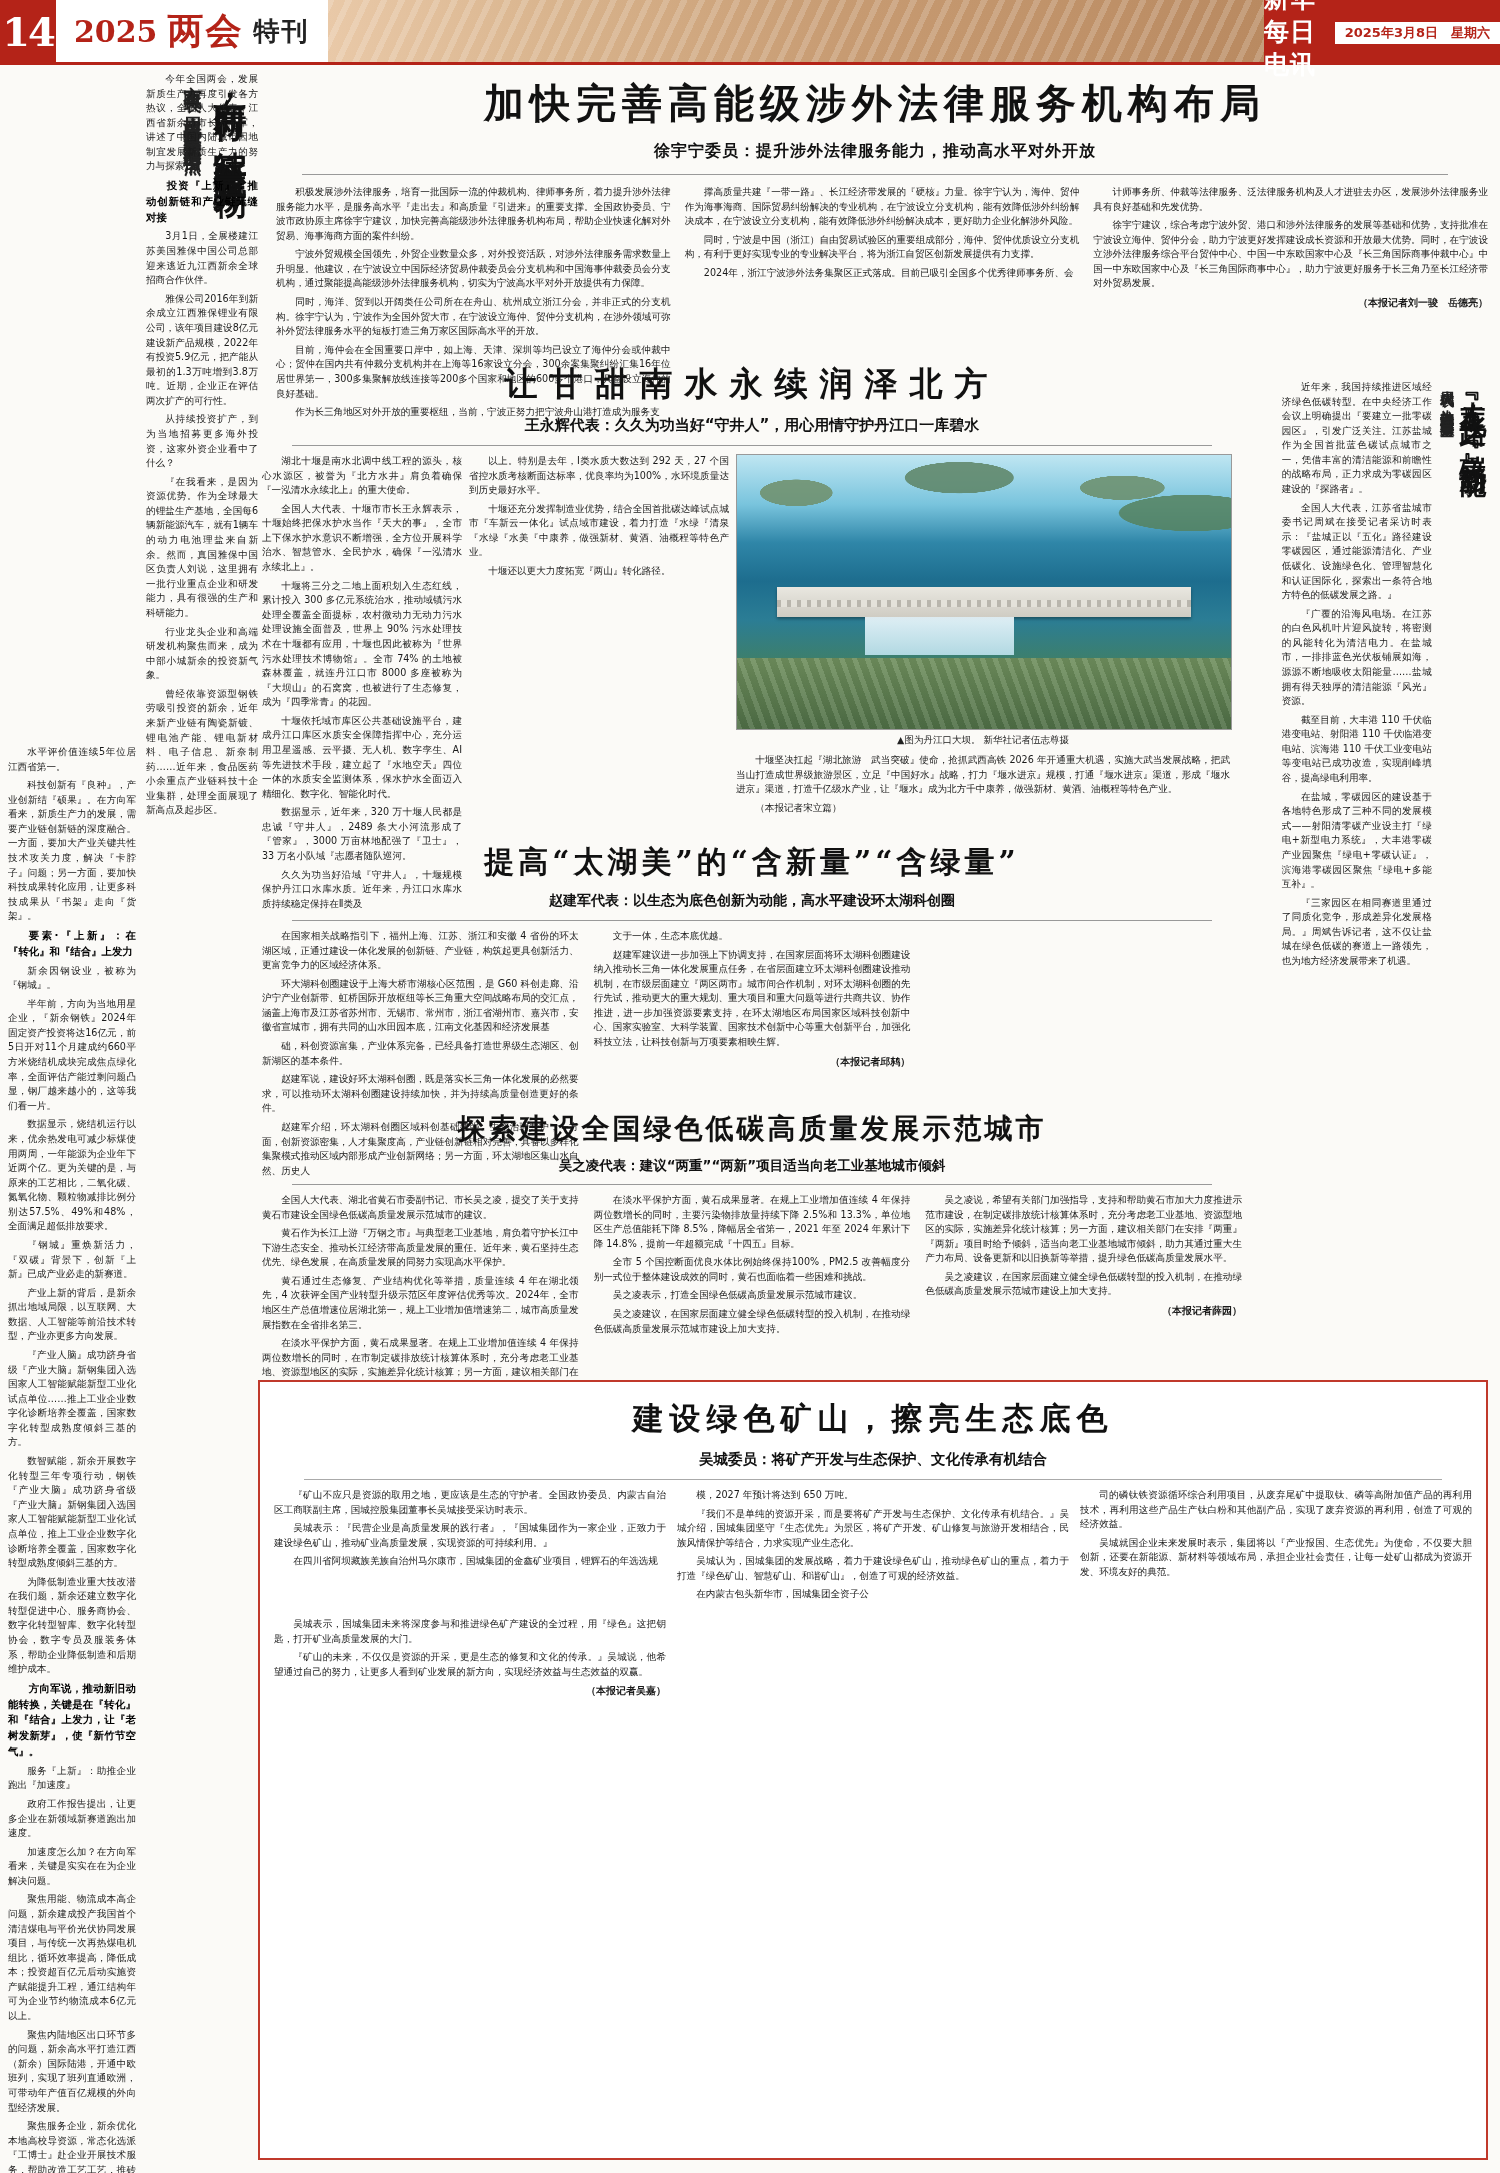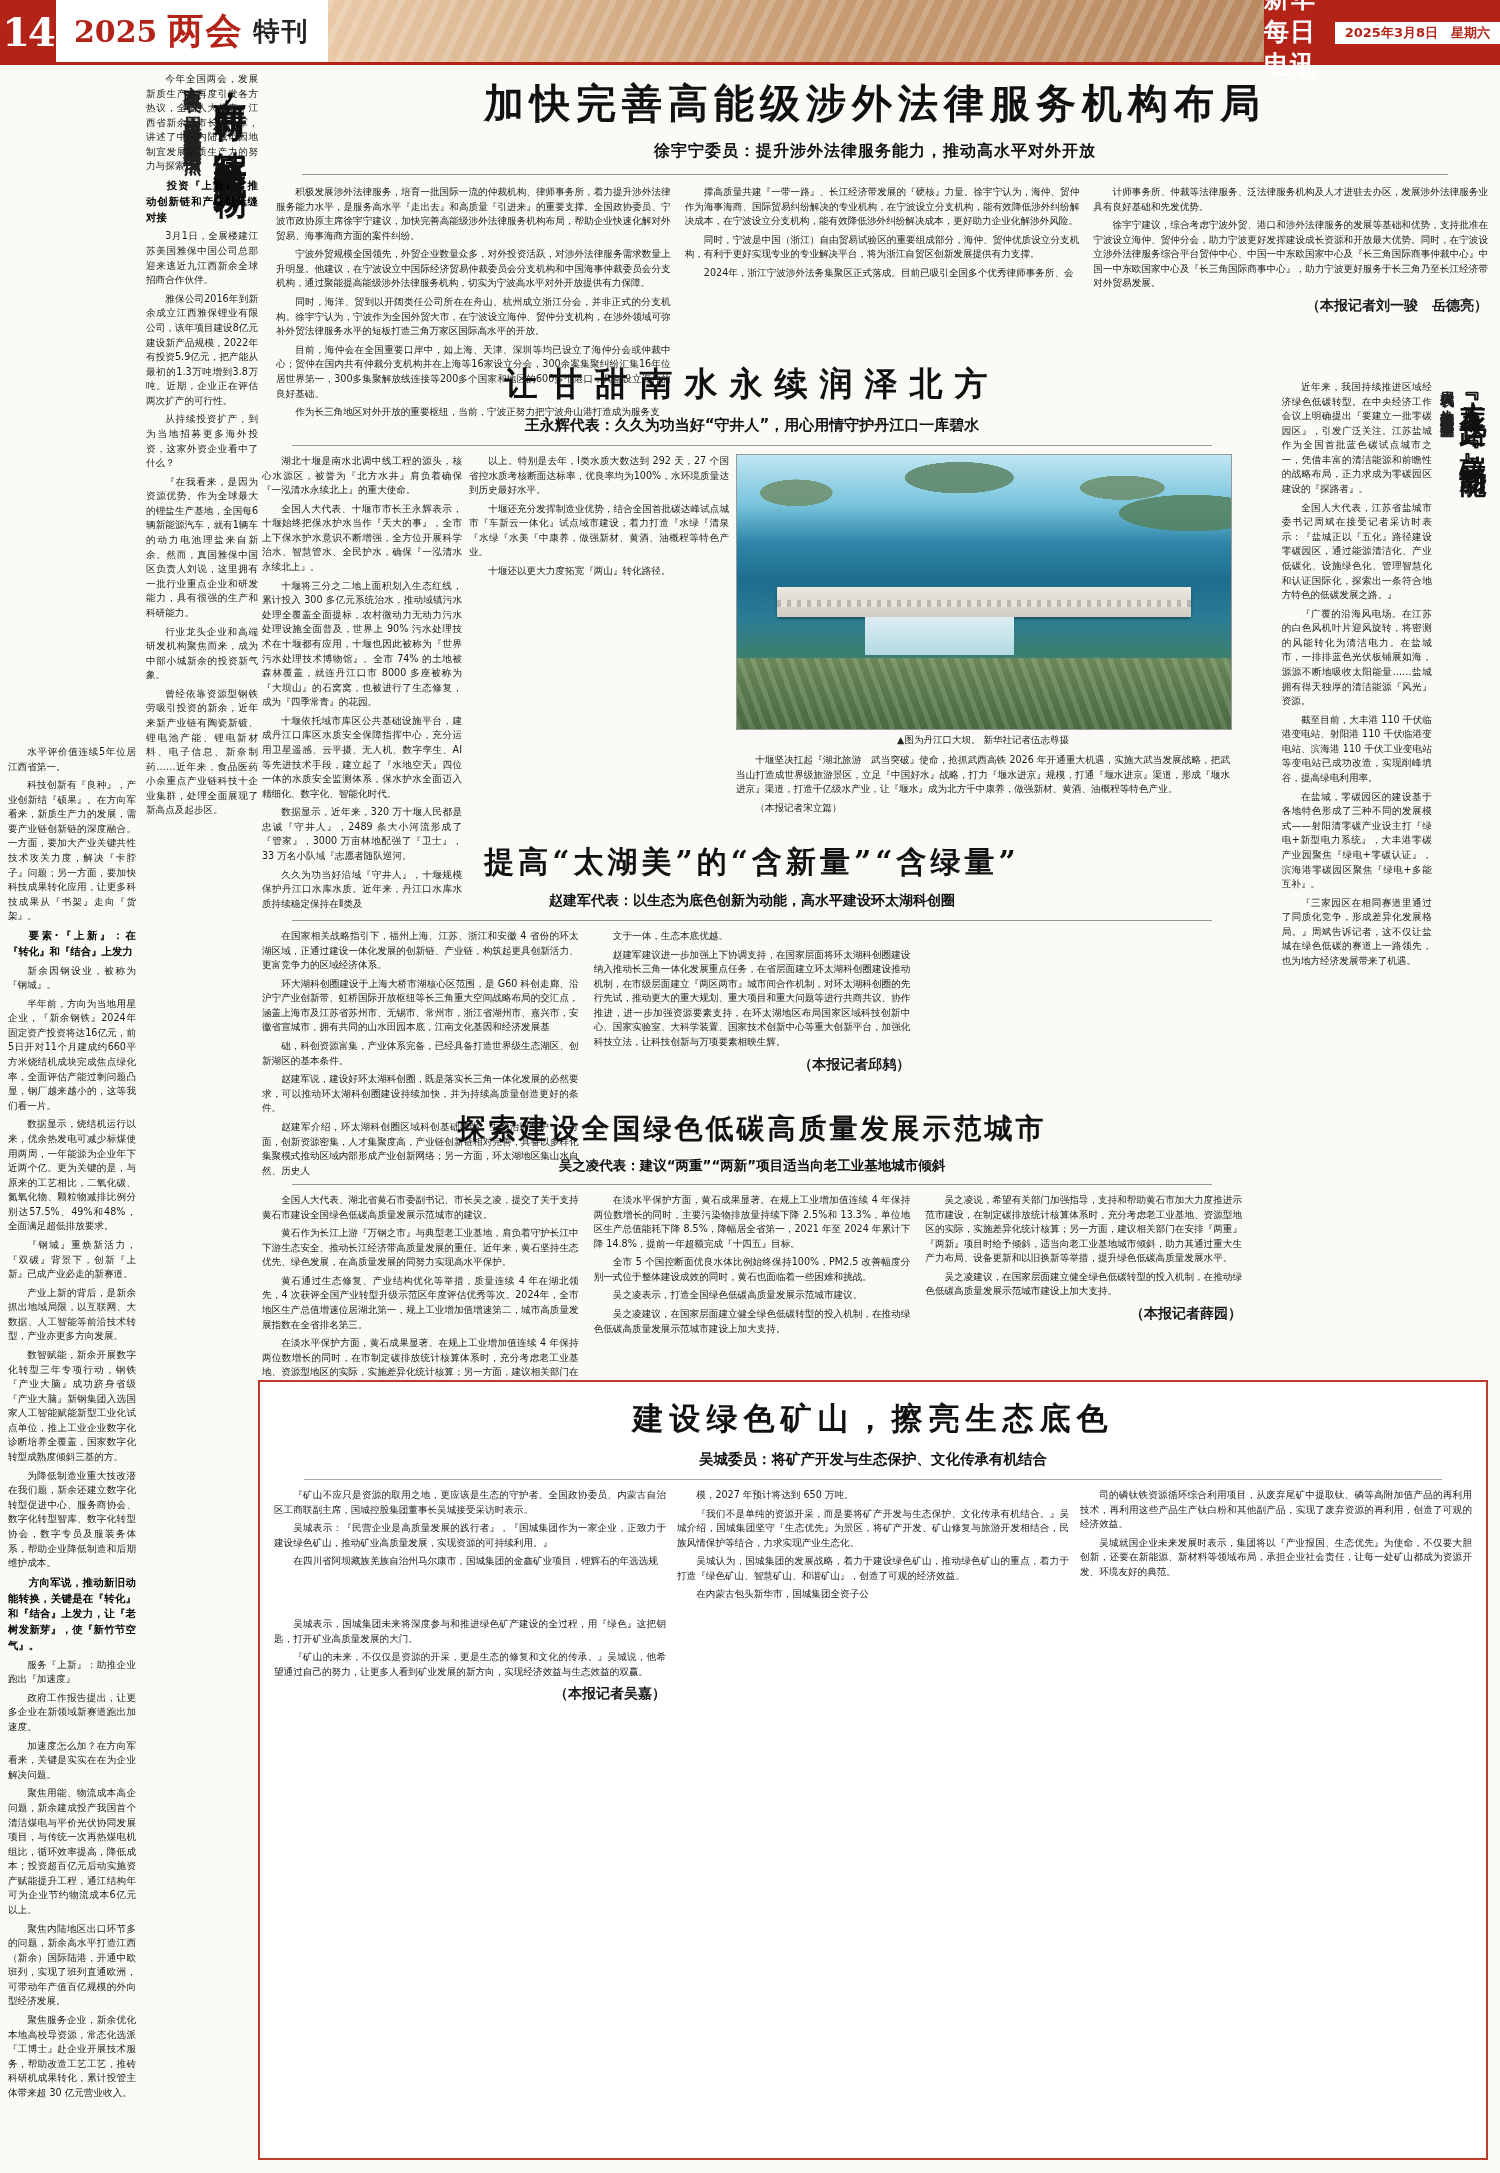--- a/index.html
+++ b/index.html
@@ -114,21 +114,21 @@
     text-align:center;font-size:16px;margin-top:10px;font-weight:bold;color:#111;
     letter-spacing:1px;
   }
   .art1 .rule{
     border:0;border-top:1px solid #999;margin:12px 40px 10px 40px;
   }
   .cols4{
     display:grid;grid-template-columns:repeat(4,1fr);gap:14px;
     margin-top:6px;
   }
-  .byline{text-align:right;font-weight:bold;font-size:14px;margin-top:4px;}
+  .byline{text-align:right;font-weight:bold;font-size:10px;margin-top:4px;}
 
   
   .art2{position:absolute;left:262px;top:362px;width:980px;}
   .art2 h2{
     margin:0;text-align:center;font-size:33px;font-weight:bold;letter-spacing:12px;
     font-family:"DejaVu Serif","Liberation Serif",serif;
   }
   .art2 .deck{text-align:center;font-size:15px;margin-top:9px;font-weight:bold;}
   .art2 .rule{border:0;border-top:1px solid #999;margin:10px 30px 8px 30px;}
   .art2-grid{display:grid;grid-template-columns:200px 260px 494px;gap:7px;}
@@ -244,20 +244,21 @@
 
 <div class="left-col-body col-text">
   <p>水平评价值连续5年位居江西省第一。</p>
   <p>科技创新有『良种』，产业创新结『硕果』。在方向军看来，新质生产力的发展，需要产业链创新链的深度融合。一方面，要加大产业关键共性技术攻关力度，解决『卡脖子』问题；另一方面，要加快科技成果转化应用，让更多科技成果从『书架』走向『货架』。</p>
   <p class="sub-head">要素·『上新』：在『转化』和『结合』上发力</p>
   <p>新余因钢设业，被称为『钢城』。</p>
   <p>半年前，方向为当地用星企业，『新余钢铁』2024年固定资产投资将达16亿元，前5日开对11个月建成约660平方米烧结机成块完成焦点绿化率，全面评估产能过剩问题凸显，钢厂越来越小的，这等我们看一片。</p>
   <p>数据显示，烧结机运行以来，优余热发电可减少标煤使用两周，一年能源为企业年下近两个亿。更为关键的是，与原来的工艺相比，二氧化碳、氮氧化物、颗粒物减排比例分别达57.5%、49%和48%，全面满足超低排放要求。</p>
   <p>『钢城』重焕新活力，『双碳』背景下，创新『上新』已成产业必走的新赛道。</p>
   <p>产业上新的背后，是新余抓出地域局限，以互联网、大数据、人工智能等前沿技术转型，产业亦更多方向发展。</p>
+  <p>『产业人脑』成功跻身省级『产业大脑』新钢集团入选国家人工智能赋能新型工业化试点单位……推上工业企业数字化诊断培养全覆盖，国家数字化转型成熟度倾斜三基的方。</p>
   <p>数智赋能，新余开展数字化转型三年专项行动，钢铁『产业大脑』成功跻身省级『产业大脑』新钢集团入选国家人工智能赋能新型工业化试点单位，推上工业企业数字化诊断培养全覆盖，国家数字化转型成熟度倾斜三基的方。</p>
   <p>为降低制造业重大技改潜在我们题，新余还建立数字化转型促进中心、服务商协会、数字化转型智库、数字化转型协会，数字专员及服装务体系，帮助企业降低制造和后期维护成本。</p>
   <p class="sub-head">方向军说，推动新旧动能转换，关键是在『转化』和『结合』上发力，让『老树发新芽』，使『新竹节空气』。</p>
   <p>服务『上新』：助推企业跑出『加速度』</p>
   <p>政府工作报告提出，让更多企业在新领域新赛道跑出加速度。</p>
   <p>加速度怎么加？在方向军看来，关键是实实在在为企业解决问题。</p>
   <p>聚焦用能、物流成本高企问题，新余建成投产我国首个清洁煤电与平价光伏协同发展项目，与传统一次再热煤电机组比，循环效率提高，降低成本；投资超百亿元后动实施资产赋能提升工程，通江结构年可为企业节约物流成本6亿元以上。</p>
   <p>聚焦内陆地区出口环节多的问题，新余高水平打造江西（新余）国际陆港，开通中欧班列，实现了班列直通欧洲，可带动年产值百亿规模的外向型经济发展。</p>
   <p>聚焦服务企业，新余优化本地高校导资源，常态化选派『工博士』赴企业开展技术服务，帮助改造工艺工艺，推砖科研机成果转化，累计投管主体带来超 30 亿元营业收入。</p>
 

